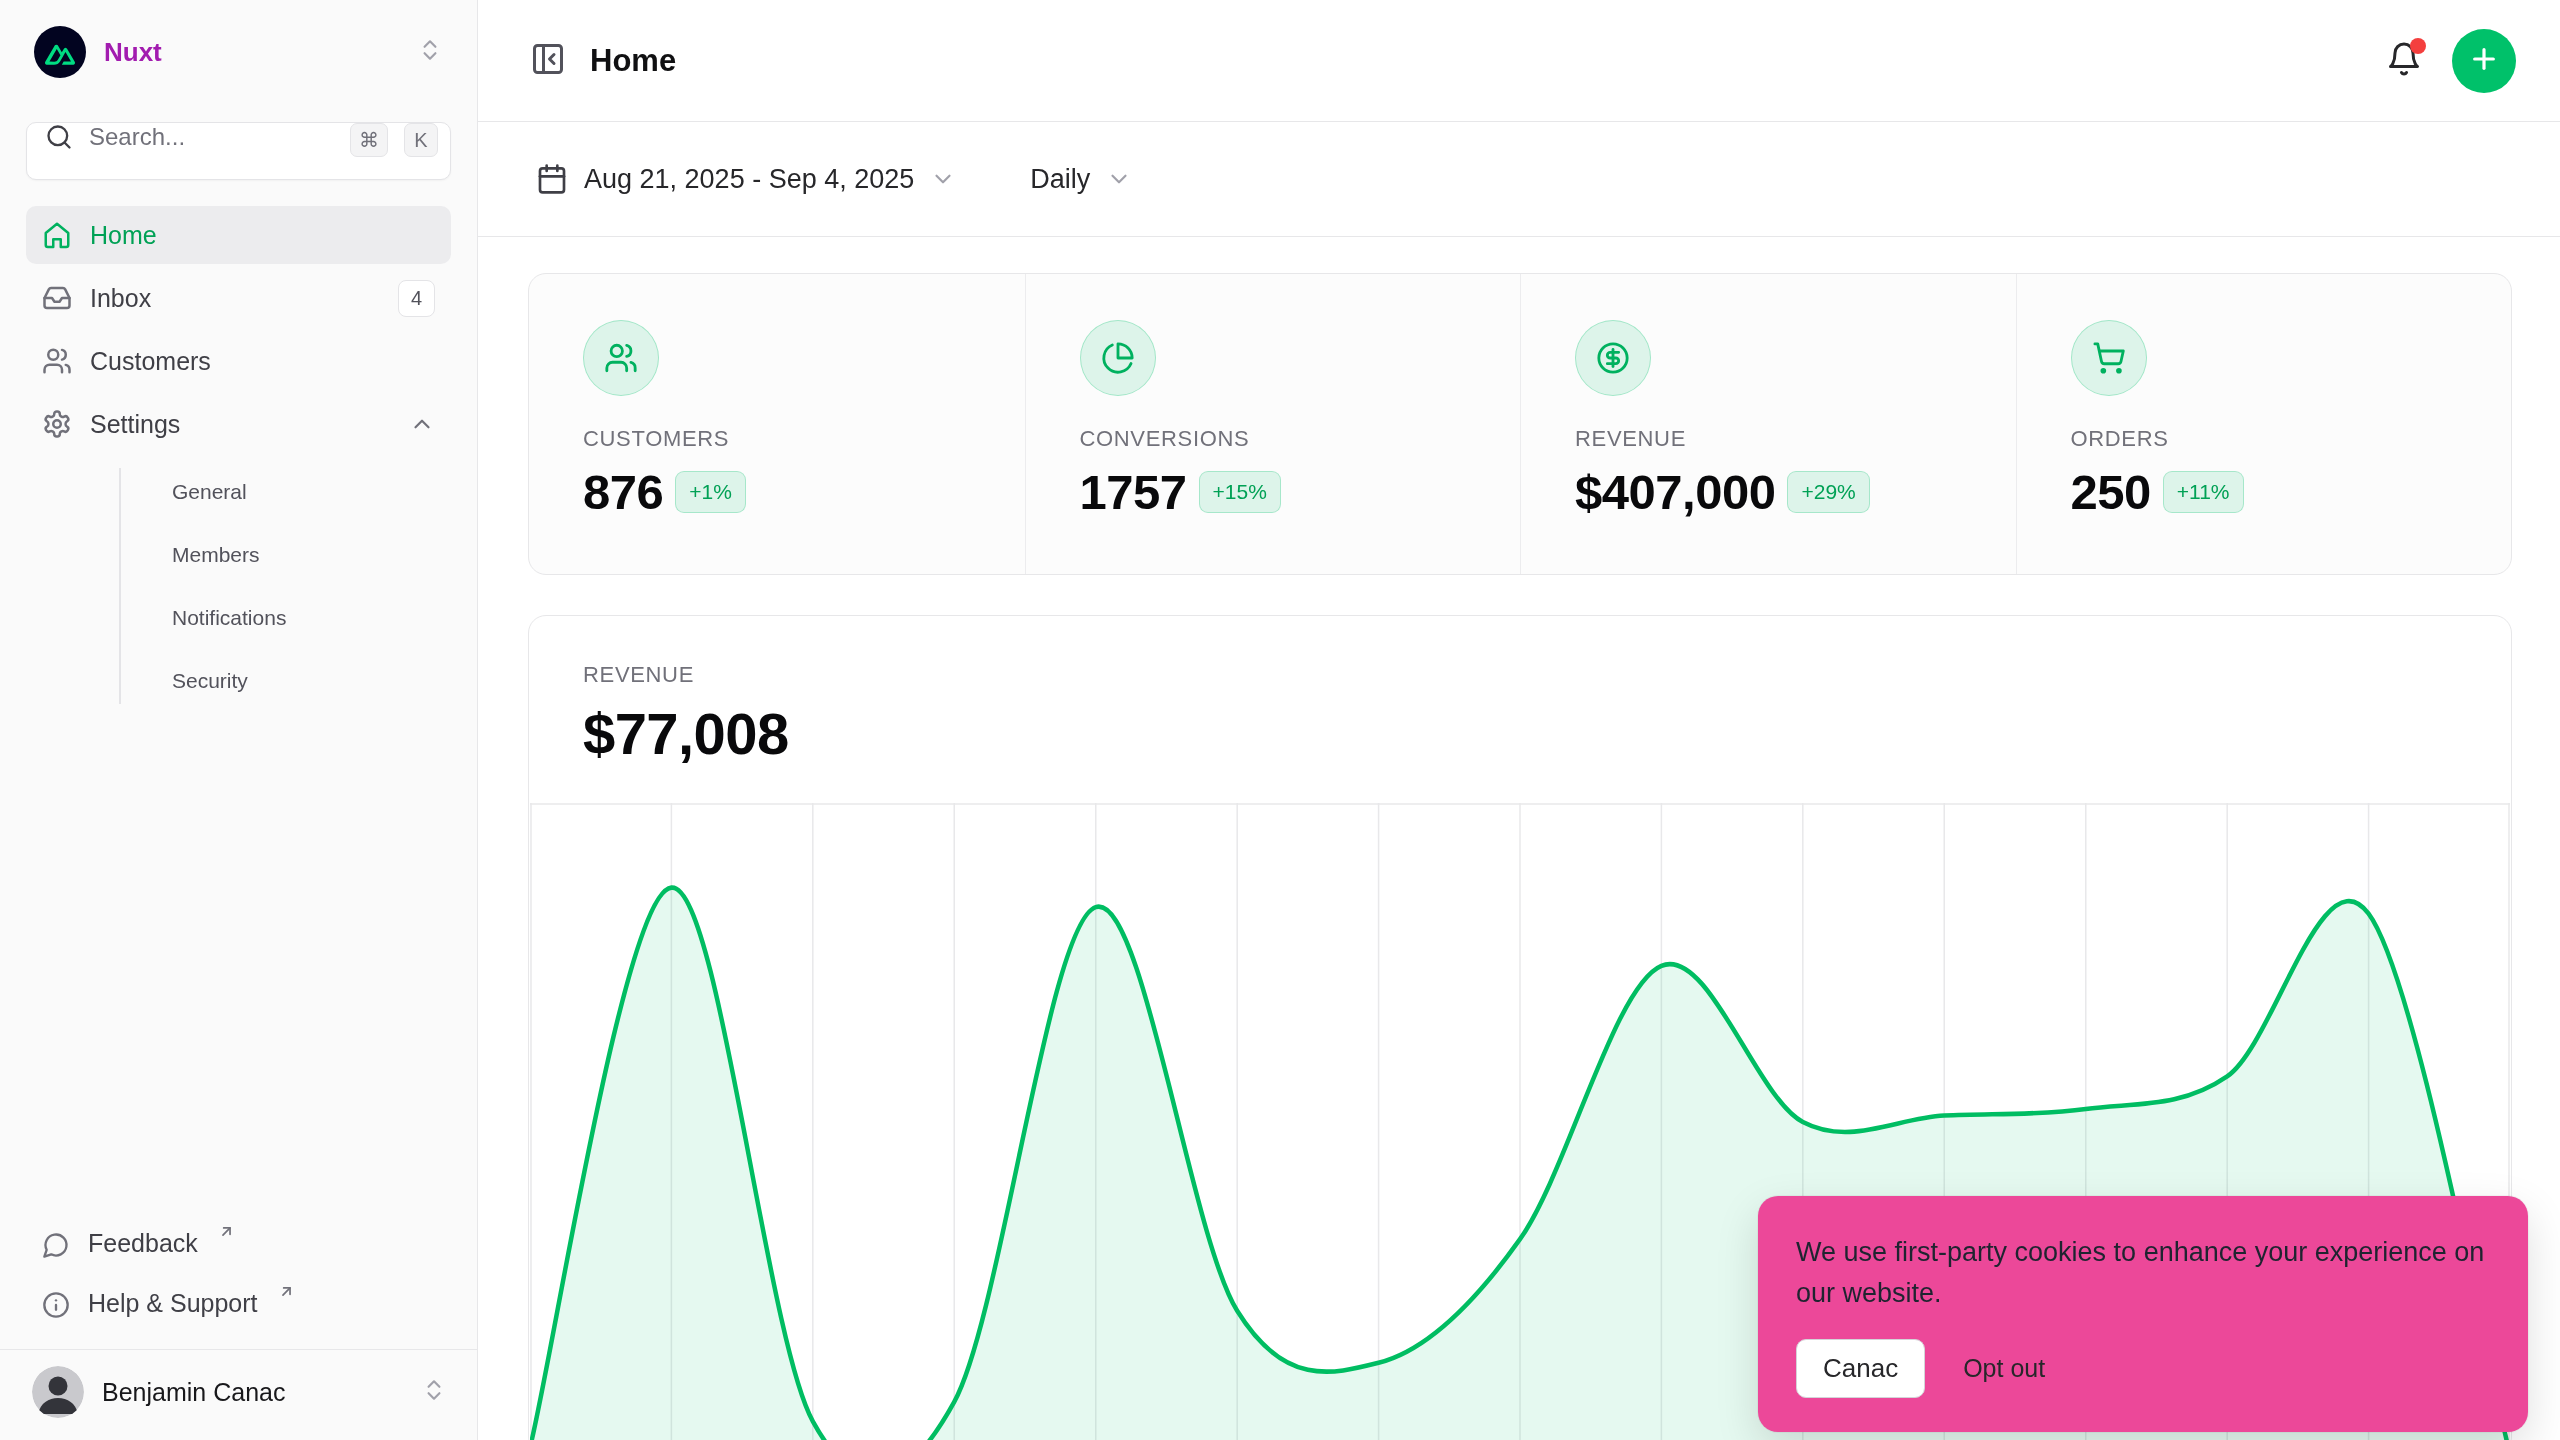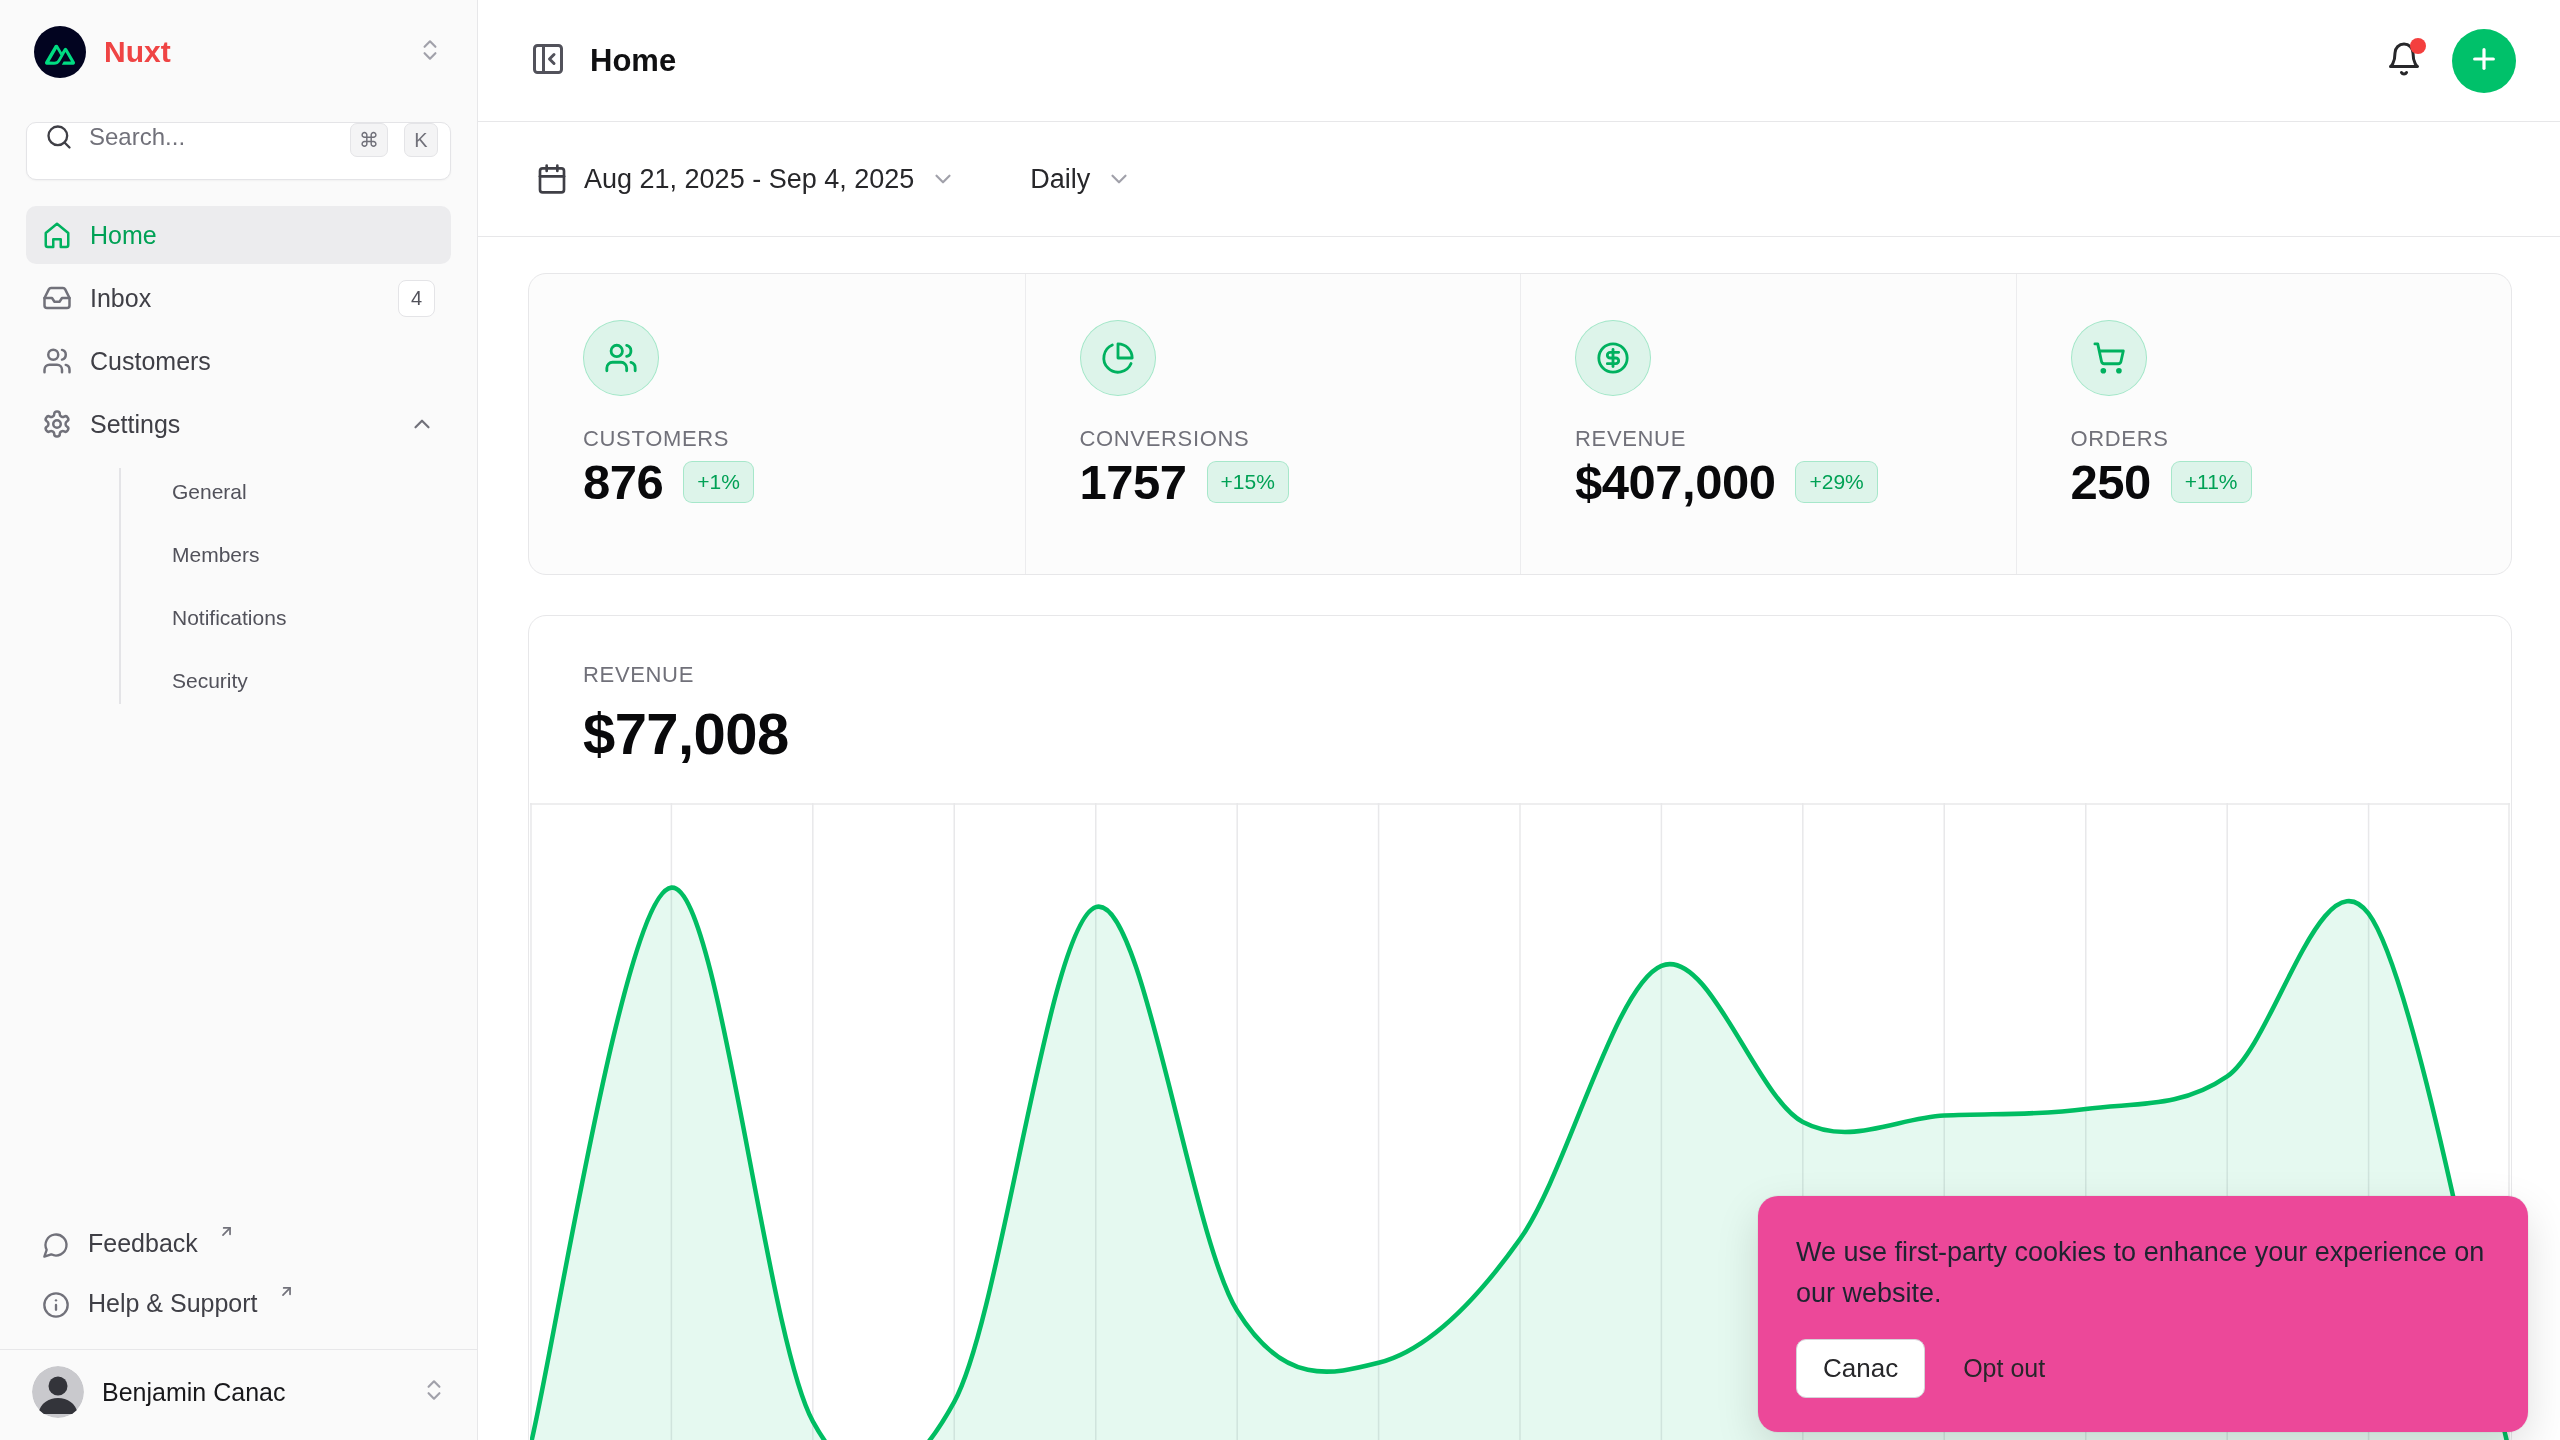--- a/index.html
+++ b/index.html
@@ -16,21 +16,21 @@
     width:478px; min-width:478px; height:100%;
     background:#fafafa; border-right:1px solid #e7e7e9;
     display:flex; flex-direction:column;
     padding:22px 26px 8px 26px;
   }
   .brand-row { display:flex; align-items:center; gap:18px; padding:4px 8px; }
   .brand-logo {
     width:52px; height:52px; border-radius:50%;
     background:#020420; display:flex; align-items:center; justify-content:center;
   }
-  .brand-name { font-size:30px; font-weight:700; color:#ef4444; flex:1; }
+  .brand-name { font-size:26px; font-weight:700; color:#a21caf; flex:1; }
   .icon-btn { background:none; border:none; padding:0; cursor:pointer; display:flex; align-items:center; }
   .muted-ic { color:#a1a1aa; }
 
   .search-box {
     margin-top:40px; height:58px; background:#fff;
     border:1px solid #e4e4e7; border-radius:10px;
     box-shadow:0 1px 2px rgba(0,0,0,.04);
     display:flex; align-items:flex-start; gap:16px; padding:0 12px 0 18px;
     cursor:pointer;
   }
@@ -120,21 +120,21 @@
     height:302px; overflow:hidden;
   }
   .stat-cell { padding:46px 0 0 54px; border-left:1px solid #ececee; cursor:pointer; }
   .stat-cell:first-child { border-left:none; }
   .stat-icon {
     width:76px; height:76px; border-radius:50%;
     background:rgba(0,193,106,0.12); border:1px solid rgba(0,193,106,0.28);
     display:flex; align-items:center; justify-content:center; color:#00b15f;
   }
   .stat-label { margin-top:30px; font-size:22px; font-weight:500; color:#71717a; letter-spacing:.03em; }
-  .stat-value-row { margin-top:2px; display:flex; align-items:center; gap:20px; }
+  .stat-value-row { margin-top:12px; display:flex; align-items:center; gap:12px; }
   .stat-value { font-size:49px; font-weight:700; color:#09090b; letter-spacing:-0.01em; }
   .delta-badge {
     background:rgba(0,193,106,0.12); border:1px solid rgba(0,193,106,0.25);
     color:#00a155; font-size:21px; font-weight:500; border-radius:9px; padding:8px 13px;
   }
 
   .chart-card {
     margin-top:40px; border:1px solid #e7e7e9; border-radius:18px;
     background:#fff; height:840px; position:relative; overflow:hidden;
   }

